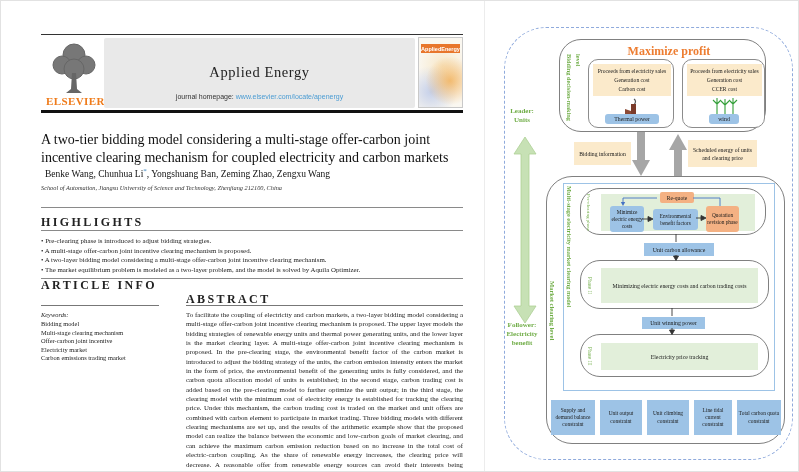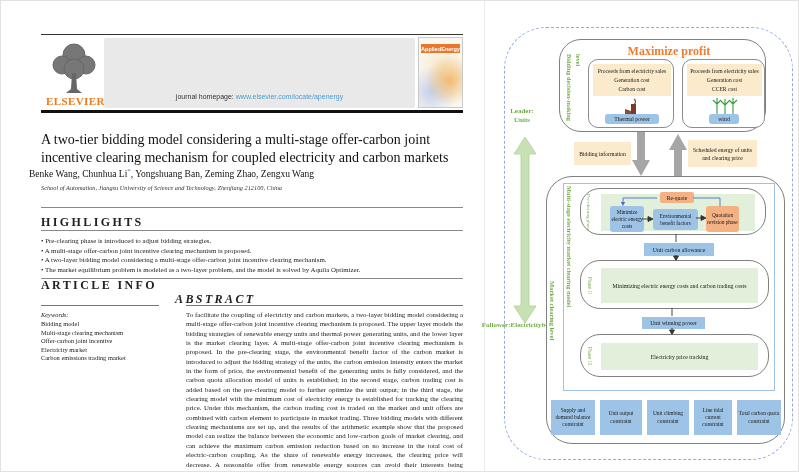--- a/index.html
+++ b/index.html
@@ -66,33 +66,34 @@
         <circle cx="16" cy="26" r="9"></circle>
         <circle cx="40" cy="26" r="9"></circle>
         <circle cx="28" cy="30" r="10"></circle>
       </g>
       <path d="M26 34 L30 34 L31 50 L36 54 L20 54 L25 50 Z" fill="#666"></path>
     </svg>
     <div class="elsv-label">ELSEVIER</div>
   </div>
 
   <div class="abs hdrbox" style="left:103px;top:37px;width:311px;height:70px;">
+    <div class="hdr-journal abs" style="left:0;right:0;top:26px;">Applied Energy</div>
     <div class="hdr-home abs" style="left:0;right:0;top:55px;">
       <span>journal homepage: </span><span class="url">www.elsevier.com/locate/apenergy</span>
     </div>
   </div>
 
   <div class="abs cover" style="left:417px;top:36px;width:45px;height:71px;">
     <div class="cover-band">AppliedEnergy</div>
   </div>
 
   <div class="abs" style="left:40px;top:109px;width:422px;height:2.5px;background:#111;"></div>
 
   <div class="abs title" style="left:40px;top:124px;width:418px;margin-top:6px;">A two-tier bidding model considering a multi-stage offer-carbon joint incentive clearing mechanism for coupled electricity and carbon markets</div>
-  <div class="abs authors" style="left:28px;top:166px;width:420px;">
+  <div class="abs authors" style="left:44px;top:166px;width:420px;">
     <span>Benke Wang, Chunhua Li</span><span class="sup-mark">*</span><span>, Yongshuang Ban, Zeming Zhao, Zengxu Wang</span>
   </div>
   <div class="abs affil" style="left:40px;top:183px;width:420px;">School of Automation, Jiangsu University of Science and Technology, Zhenjiang 212100, China</div>
 
   <div class="grule abs" style="left:40px;top:206px;width:422px;"></div>
   <div class="abs sechead" style="left:40px;top:214px;">HIGHLIGHTS</div>
   <div class="grule abs" style="left:40px;top:229px;width:422px;"></div>
   <div class="abs bullets" style="left:40px;top:235px;width:422px;">
     <div>Pre-clearing phase is introduced to adjust bidding strategies.</div>
     <div>A multi-stage offer-carbon joint incentive clearing mechanism is proposed.</div>
@@ -105,33 +106,33 @@
   <div class="grule abs" style="left:40px;top:304px;width:118px;background:#777;"></div>
   <div class="abs kwlabel" style="left:40px;top:310px;">Keywords:</div>
   <div class="abs kw" style="left:40px;top:319px;width:140px;">
     <div>Bidding model</div>
     <div>Multi-stage clearing mechanism</div>
     <div>Offer-carbon joint incentive</div>
     <div>Electricity market</div>
     <div>Carbon emissions trading market</div>
   </div>
 
-  <div class="abs sechead" style="left:174px;top:291px;font-style:italic;">ABSTRACT</div>
+  <div class="abs sechead" style="left:185px;top:291px;">ABSTRACT</div>
   <div class="grule abs" style="left:185px;top:304px;width:277px;background:#777;"></div>
   <div class="abs abstract" style="left:185px;top:309px;width:277px;">To facilitate the coupling of electricity and carbon markets, a two-layer bidding model considering a multi-stage offer-carbon joint incentive clearing mechanism is proposed. The upper layer models the bidding strategies of renewable energy units and thermal power generating units, and the lower layer is the market clearing layer. A multi-stage offer-carbon joint incentive clearing mechanism is proposed. In the pre-clearing stage, the environmental benefit factor of the carbon market is introduced to adjust the bidding strategy of the units, the carbon emission intensity enters the market in the form of price, the environmental benefit of the generating units is fully considered, and the carbon quota allocation model of units is established; in the second stage, carbon trading cost is added based on the pre-clearing model to further optimize the unit output; in the third stage, the clearing model with the minimum cost of electricity energy is established for tracking the clearing price. Under this mechanism, the carbon trading cost is traded on the market and unit offers are combined with carbon element to participate in market trading. Three bidding models with different clearing mechanisms are set up, and the results of the arithmetic example show that the proposed model can realize the balance between the economic and low-carbon goals of market clearing, and can achieve the maximum carbon emission reduction based on no increase in the total cost of electric-carbon coupling. As the share of renewable energy increases, the clearing price will decrease. A reasonable offer from renewable energy sources can avoid their interests being jeopardized. Concurrently, increasing the initial carbon price can effectively guide the electricity market to develop in a cleaner direction.</div>
 
   <div class="abs" style="left:483px;top:0;width:1px;height:472px;background:#ececec;"></div>
 
   <div class="abs dashed" style="left:503px;top:26px;width:289px;height:433px;"></div>
 
   <div class="abs figtext gtext cc" style="left:498px;top:106px;width:46px;font-size:7px;line-height:9px;flex-direction:column;">
     <div>Leader:</div>
     <div>Units</div>
   </div>
-  <div class="abs figtext gtext cc" style="left:493px;top:320px;width:56px;font-size:7px;line-height:9px;flex-direction:row;">
+  <div class="abs figtext gtext cc" style="left:493px;top:320px;width:56px;font-size:7px;line-height:9px;flex-direction:column;">
     <div>Follower:</div>
     <div>Electricity</div>
     <div>benefit</div>
   </div>
 
   <svg class="abs" style="left:510px;top:136px;" width="28" height="186">
     <polygon points="14,0 3,17 10,17 10,169 3,169 14,186 25,169 18,169 18,17 25,17" fill="#c7e1b5" stroke="#aed196" stroke-width="0.8"></polygon>
   </svg>
 
   <div class="abs gcont" style="left:558px;top:38px;width:207px;height:93px;">

